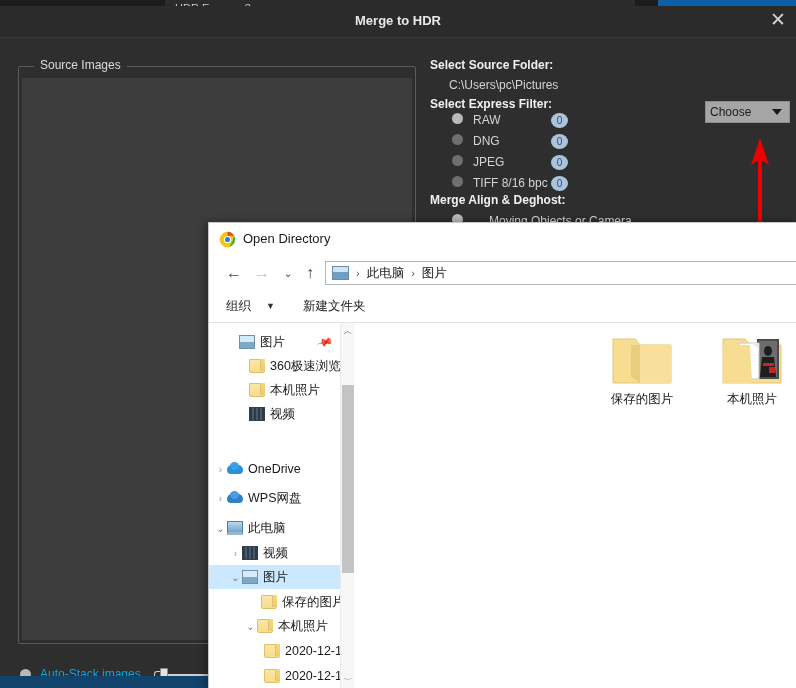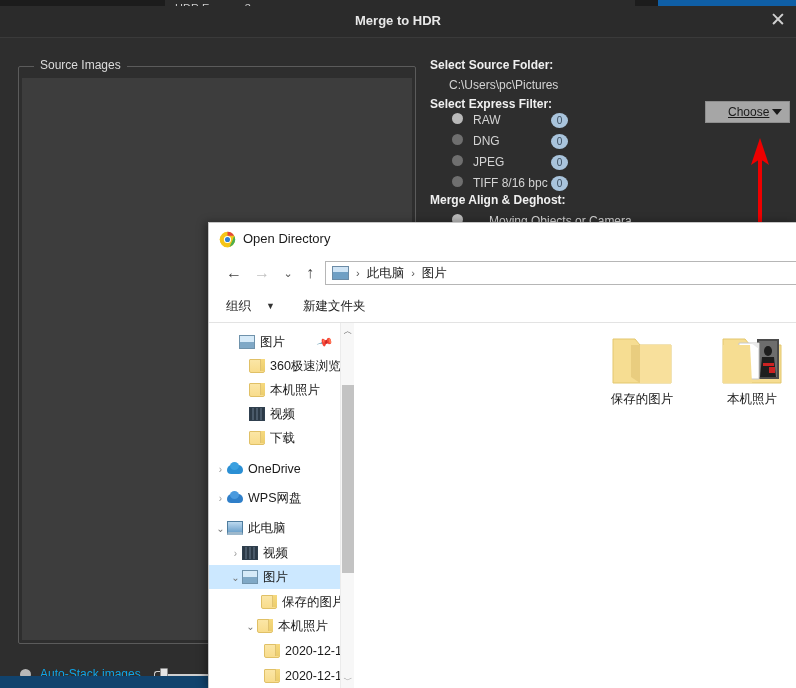--- a/index.html
+++ b/index.html
@@ -128,22 +128,21 @@
     color: #3a4b5c; font-size: 10px;
     text-align: center; line-height: 15px;
   }
 
   .choose-btn {
     position: absolute; left: 705px; top: 63px; width: 85px; height: 22px;
     background: #a6a6a6; color: #1a1a1a;
     font-size: 12px;
     border: 1px solid #8e8e8e;
     display: flex; align-items: center; justify-content: space-between;
-    padding: 0 7px 0 22px;
-    text-decoration: underline;
+    padding: 0 7px 0 4px;
   }
   .choose-caret {
     width: 0; height: 0;
     border-left: 5px solid transparent;
     border-right: 5px solid transparent;
     border-top: 6px solid #1a1a1a;
   }
 
   
   .red-arrow { position: absolute; left: 740px; top: 100px; width: 40px; height: 125px; }
@@ -440,24 +439,20 @@
       <div class="tree-row" style="top:55px;padding-left:40px;">
         <span class="tree-ico ico-folder"></span>
         <span>本机照片</span>
       </div>
 
       <div class="tree-row" style="top:79px;padding-left:40px;">
         <span class="tree-ico ico-video"></span>
         <span>视频</span>
       </div>
 
-      <div class="tree-row" style="top:103px;padding-left:40px;">
-        <span class="tree-ico ico-folder"></span>
-        <span>下载</span>
-      </div>
 
       <div class="tree-row" style="top:134px;padding-left:5px;">
         <span class="tree-chev gray">›</span>
         <span class="tree-ico ico-cloud"></span>
         <span>OneDrive</span>
       </div>
 
       <div class="tree-row" style="top:163px;padding-left:5px;">
         <span class="tree-chev gray">›</span>
         <span class="tree-ico ico-cloud wps"></span>

